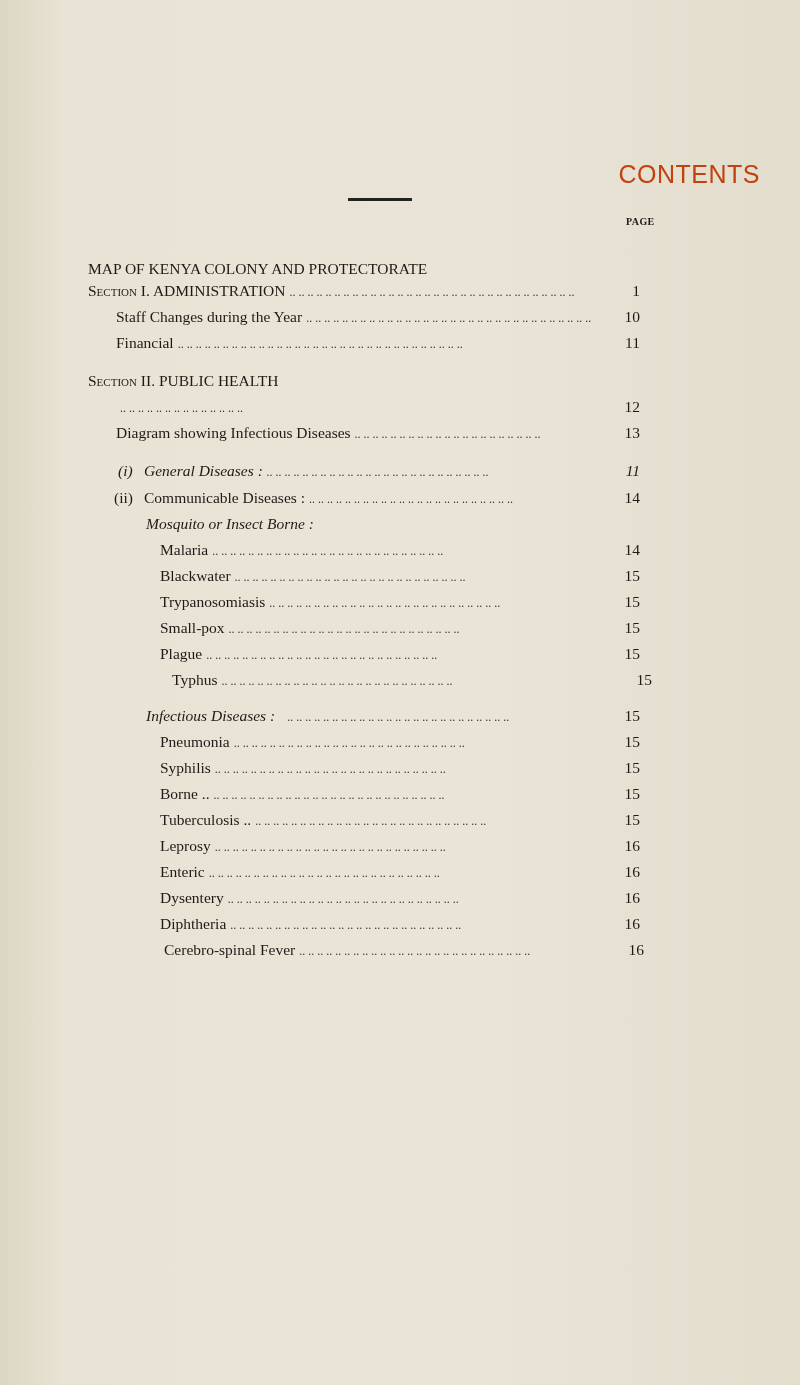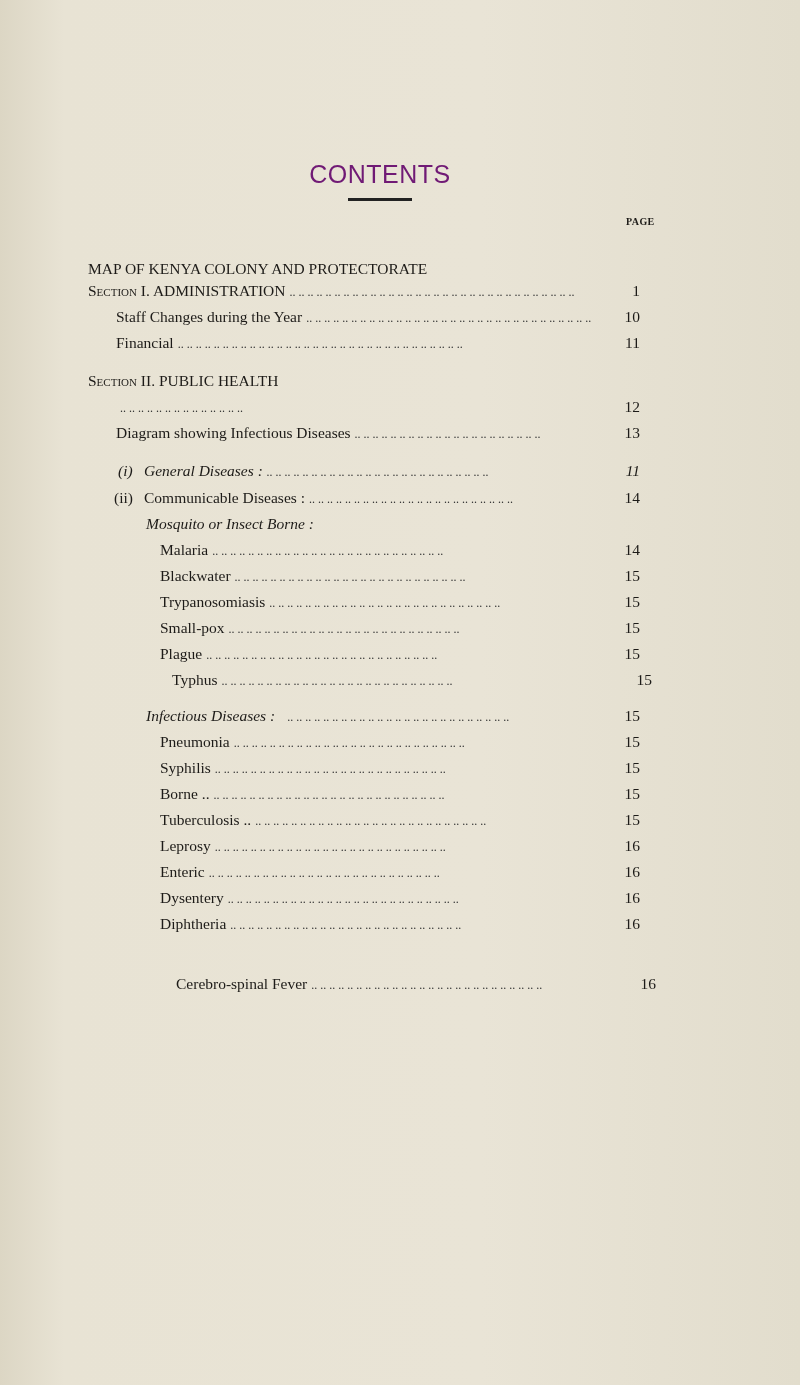--- a/index.html
+++ b/index.html
@@ -6,22 +6,22 @@
   body {
     width: 800px; height: 1385px; overflow: hidden;
     background: #e6e1d2;
     background-image: linear-gradient(90deg, #dcd6c4 0%, #e8e3d4 8%, #e9e4d6 60%, #e2ddcd 100%);
     color: #1d1b18;
     font-family: "Liberation Serif", "DejaVu Serif", serif;
     position: relative;
   }
   .title {
     position: absolute; left: 0; width: 760px; top: 160px;
-    text-align: center; font-family: "Liberation Sans", sans-serif;
-    font-size: 25px; letter-spacing: 0.5px; color: #701a75;
+    text-align: right; font-family: "Liberation Sans", sans-serif;
+    font-size: 25px; letter-spacing: 0.5px; color: #c2410c;
   }
   .rule {
     position: absolute; left: 348px; top: 198px; width: 64px; height: 3px;
     background: #222;
   }
   .page-label {
     position: absolute; left: 626px; top: 216px;
     font-size: 10px; letter-spacing: 0.4px; font-weight: bold;
   }
   .toc { position: absolute; left: 0; top: 0; width: 800px; }
@@ -162,19 +162,19 @@
   <div class="row" style="left:160px;top:887px;width:480px;">
       <span class="lbl">Dysentery</span>
       <span class="dots">.. .. .. .. .. .. .. .. .. .. .. .. .. .. .. .. .. .. .. .. .. .. .. .. .. ..</span>
       <span class="pg">16</span>
     </div>
   <div class="row" style="left:160px;top:913px;width:480px;">
       <span class="lbl">Diphtheria</span>
       <span class="dots">.. .. .. .. .. .. .. .. .. .. .. .. .. .. .. .. .. .. .. .. .. .. .. .. .. ..</span>
       <span class="pg">16</span>
     </div>
-  <div class="row" style="left:176px;top:939px;width:480px;margin-top:34px;">
+  <div class="row" style="left:164px;top:939px;width:480px;">
       <span class="lbl">Cerebro-spinal Fever</span>
       <span class="dots">.. .. .. .. .. .. .. .. .. .. .. .. .. .. .. .. .. .. .. .. .. .. .. .. .. ..</span>
       <span class="pg">16</span>
     </div>
 
 </div>
 
 </body></html>

